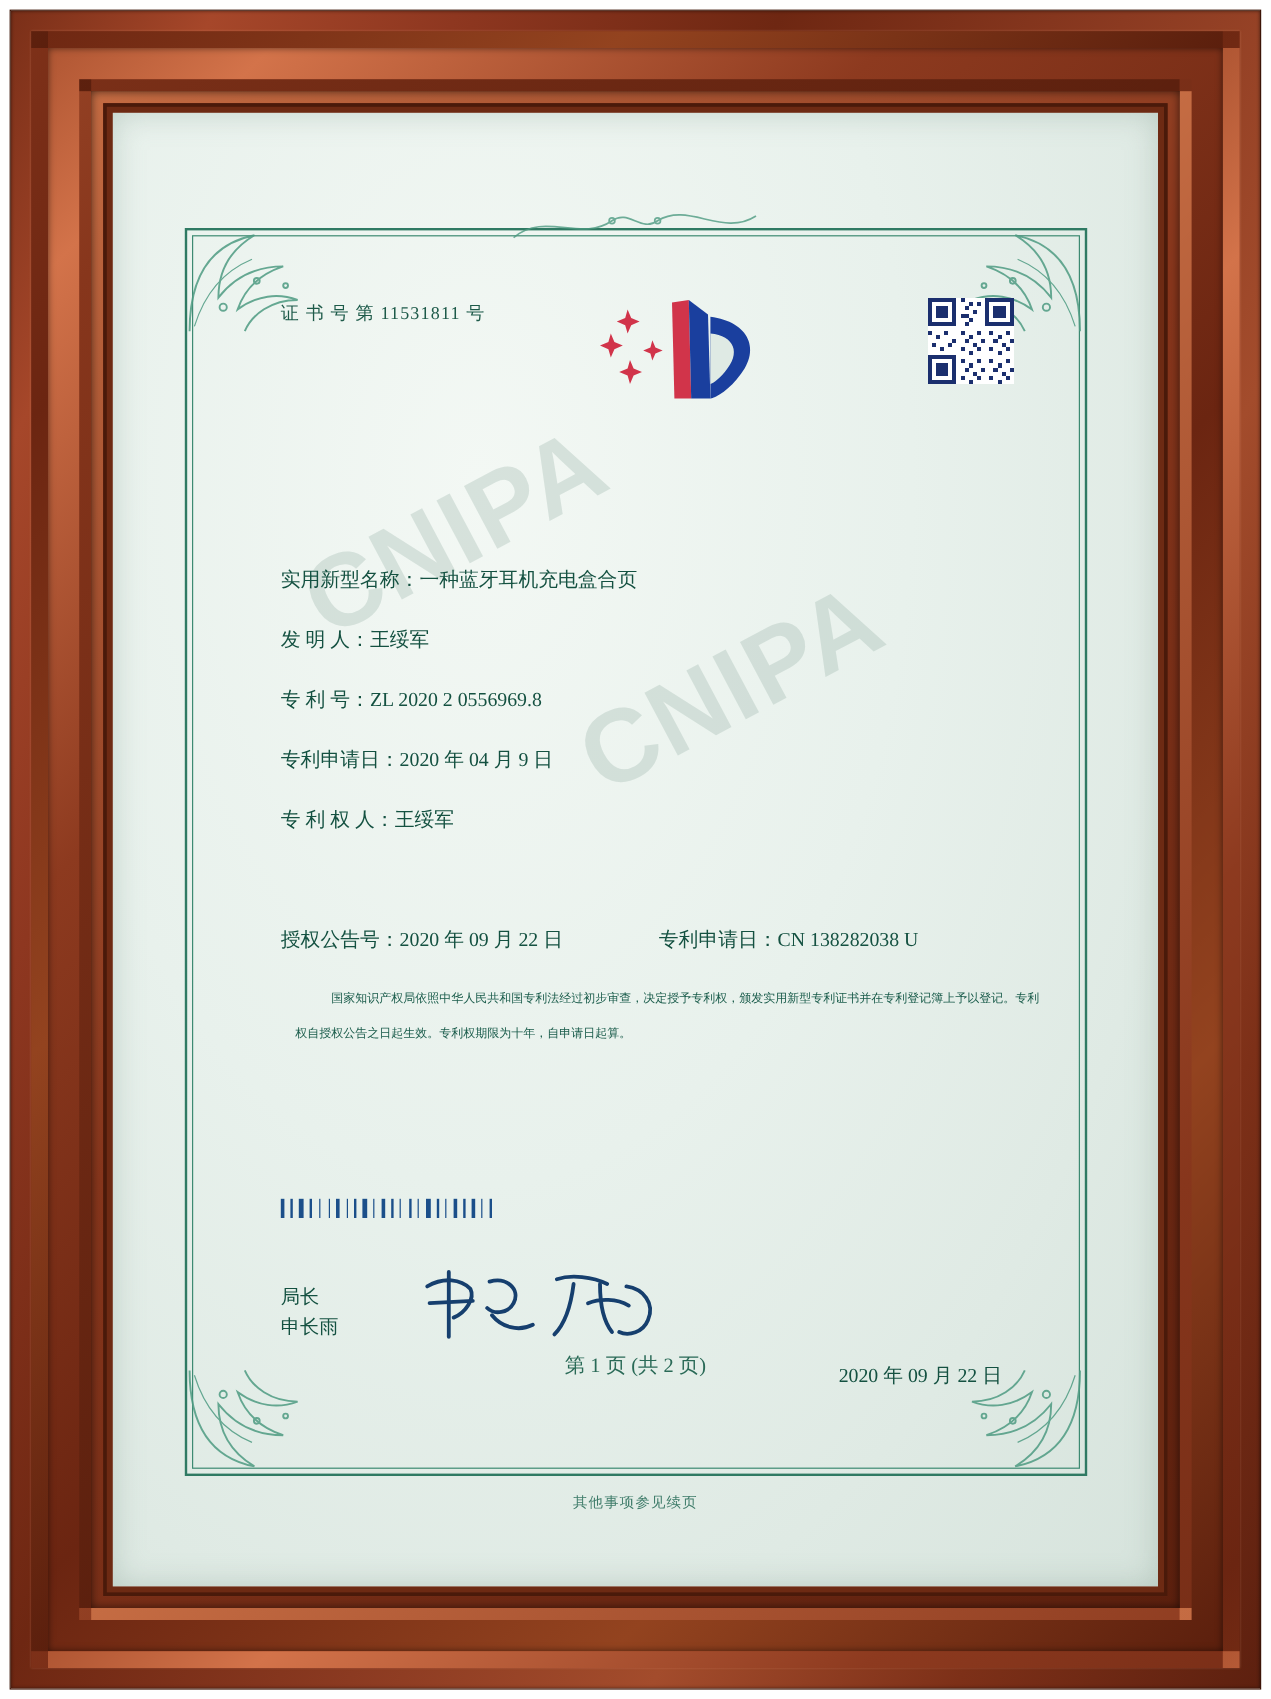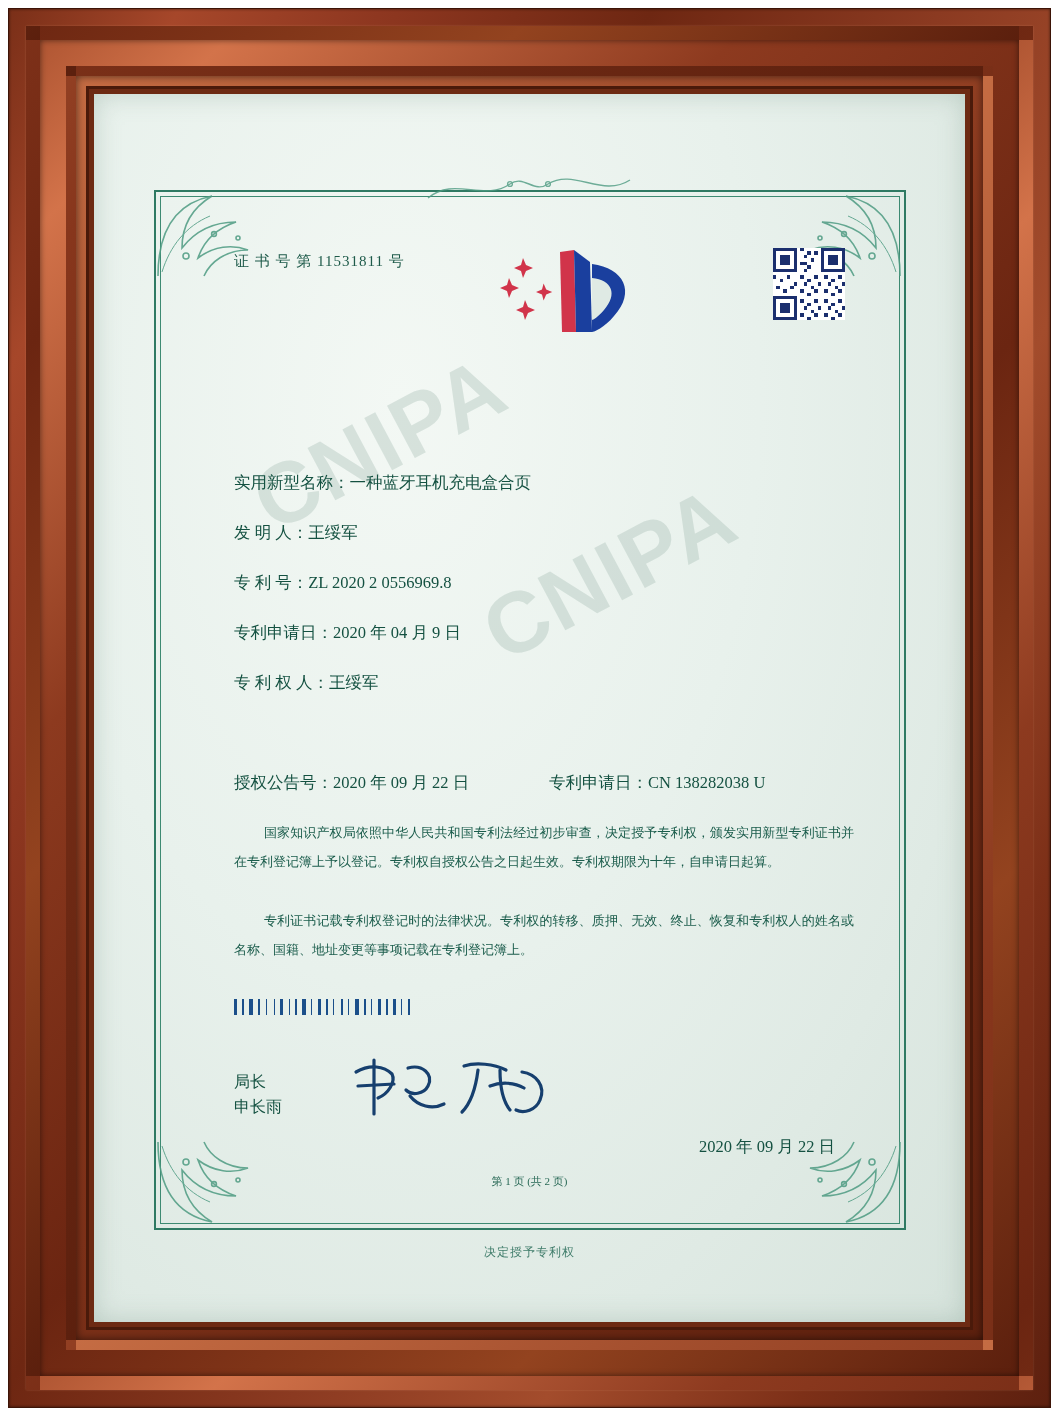--- a/index.html
+++ b/index.html
@@ -188,23 +188,23 @@
     position: absolute;
     left: 455px;
     top: 678px;
     font-size: 16.5px;
     color: #145141;
     white-space: nowrap;
   }
 
   .para {
     position: absolute;
-    left: 140px;
+    left: 152px;
     width: 620px;
-    font-size: 13px;
+    font-size: 10px;
     line-height: 29px;
     color: #1a5c4b;
     text-indent: 30px;
     text-align: justify;
     font-family: "Liberation Serif", serif;
   }
   .p1 { top: 724px; }
   .p2 { top: 812px; }
 
   #barcode {
@@ -239,23 +239,23 @@
   .issue-date {
     position: absolute;
     right: 130px; top: 1042px;
     font-size: 16.5px;
     color: #145141;
   }
 
   .page-no {
     position: absolute;
     left: 0; right: 0;
-    top: 1080px;
+    top: 1032px;
     text-align: center;
-    font-size: 11px;
+    font-size: 17px;
     color: #2a6a57;
   }
 
   .footnote {
     position: absolute;
     left: 0; right: 0;
     top: 1150px;
     text-align: center;
     font-size: 12px;
     color: #3f7c6a;
@@ -432,21 +432,20 @@
       <span class="field-label">专 利 权 人：</span><span class="field-value">王绥军</span>
     </div>
     <div class="field-row r7">
       <span class="field-label">授权公告号：</span><span class="field-value">2020 年 09 月 22 日</span>
     </div>
     <div class="second-col">
       <span class="field-label">专利申请日：</span><span class="field-value">CN 138282038 U</span>
     </div>
 
     <div class="para p1">国家知识产权局依照中华人民共和国专利法经过初步审查，决定授予专利权，颁发实用新型专利证书并在专利登记簿上予以登记。专利权自授权公告之日起生效。专利权期限为十年，自申请日起算。</div>
-    <div class="para p2">专利证书记载专利权登记时的法律状况。专利权的转移、质押、无效、终止、恢复和专利权人的姓名或名称、国籍、地址变更等事项记载在专利登记簿上。</div>
 
     <div id="barcode">
         <i style="width: 3px;"></i>
         <i style="width: 1px; background: transparent;"></i>
         <i style="width: 2px;"></i>
         <i style="width: 1px; background: transparent;"></i>
         <i style="width: 4px;"></i>
         <i style="width: 1px; background: transparent;"></i>
         <i style="width: 2px;"></i>
         <i style="width: 2px; background: transparent;"></i>
@@ -506,16 +505,16 @@
         <path d="M120 14 C132 10 150 12 162 18"></path>
         <path d="M134 18 C132 34 128 50 118 60"></path>
         <path d="M156 18 C156 34 158 48 166 58"></path>
         <path d="M146 34 C156 30 170 30 180 36"></path>
         <path d="M178 20 C192 22 202 34 196 48 C192 58 180 62 172 58"></path>
       </svg>
     </div>
 
     <div class="issue-date">2020 年 09 月 22 日</div>
     <div class="page-no">第 1 页 (共 2 页)</div>
-    <div class="footnote">决定授予专利权</div>
+    <div class="footnote">其他事项参见续页</div>
 
   </div>
 </div>
 
 </body></html>

